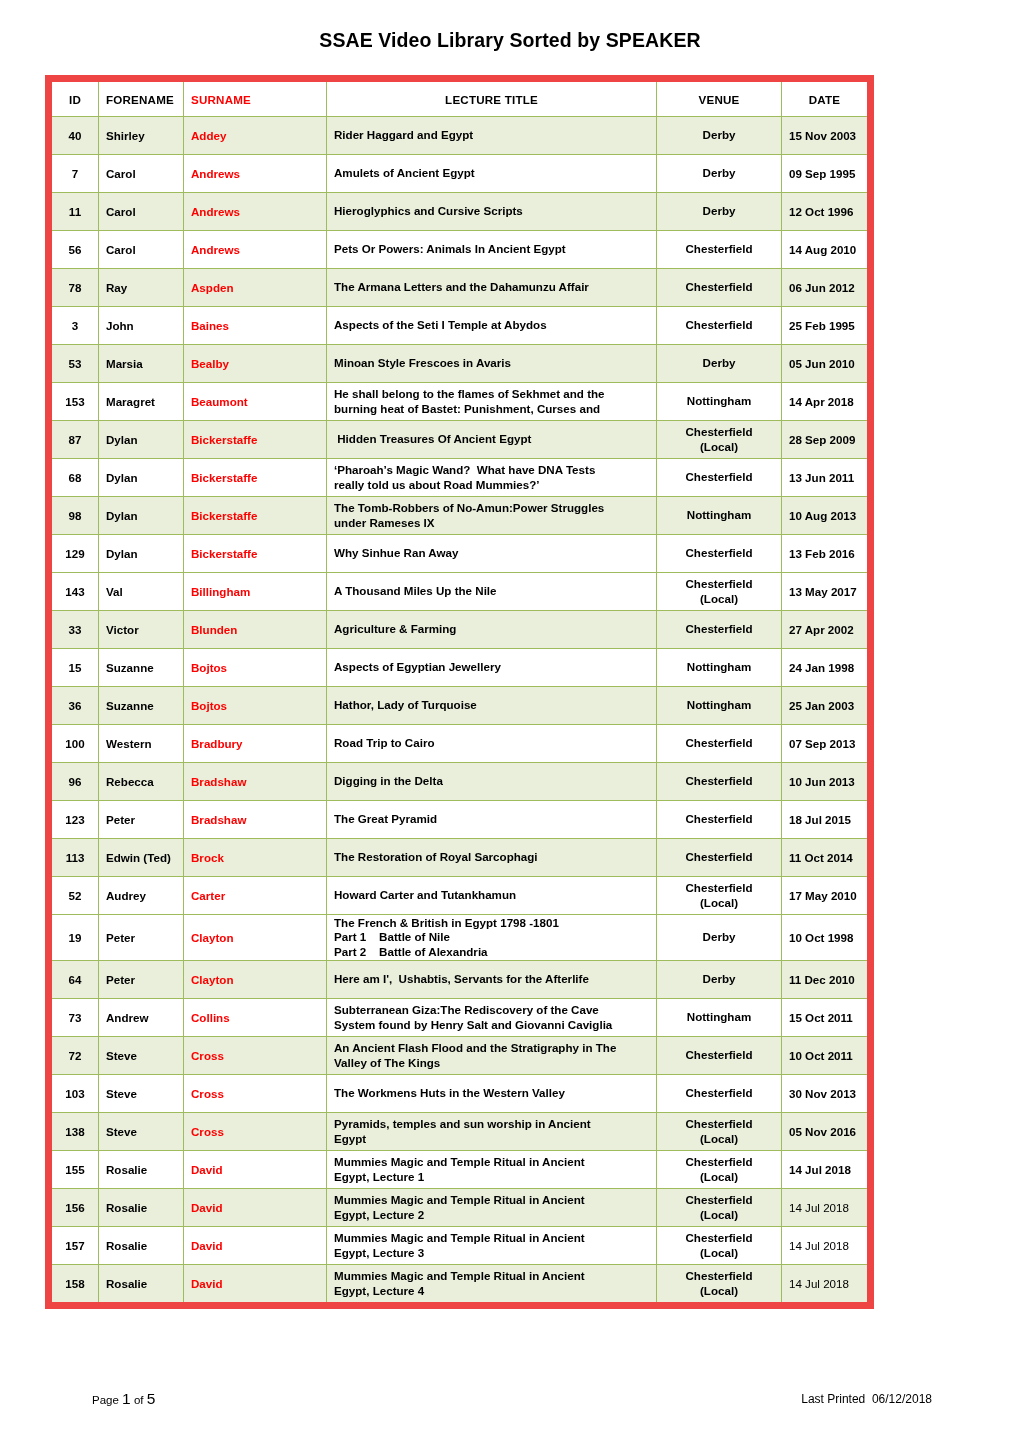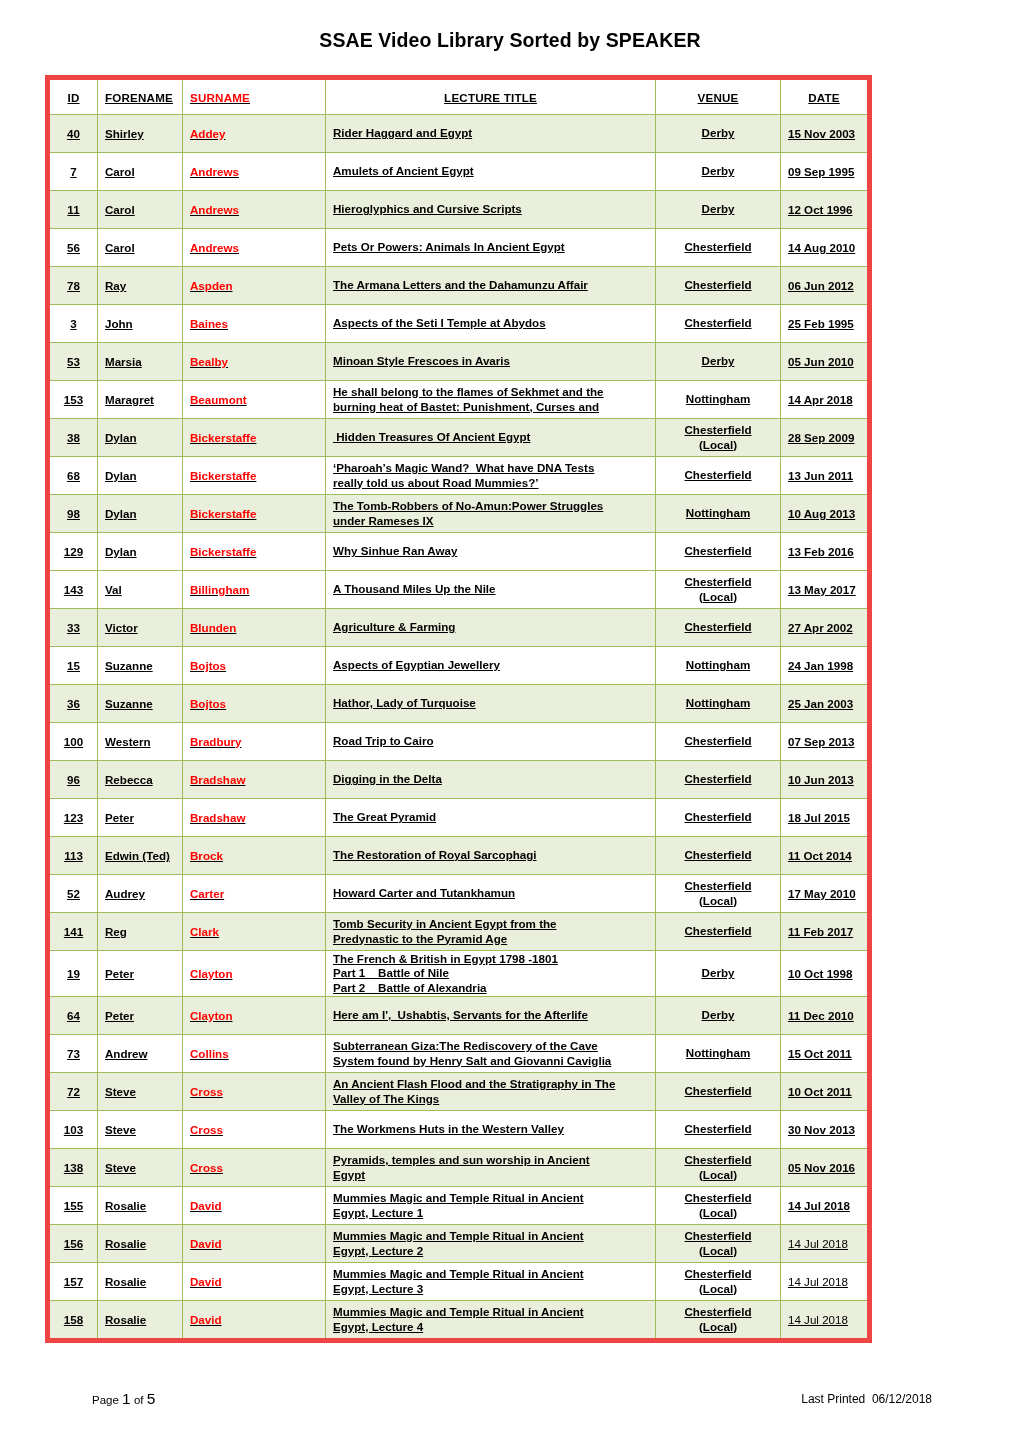--- a/index.html
+++ b/index.html
@@ -40,22 +40,21 @@
     position: absolute;
     top: 75px;
     left: 45px;
     width: 822px;
   }
 
   table.report {
     border-collapse: collapse;
     table-layout: fixed;
     width: 822px;
-    border: 5px solid #ef4444;
-    text-decoration: underline;
+    border: 7px solid #ef4444;
   }
 
   table.report col.c-id       { width: 50px; }
   table.report col.c-forename { width: 85px; }
   table.report col.c-surname  { width: 143px; }
   table.report col.c-title    { width: 330px; }
   table.report col.c-venue    { width: 125px; }
   table.report col.c-date     { width: 89px; }
 
   table.report th,
@@ -246,21 +245,21 @@
             <td class="title">
               <span class="line">He shall belong to the flames of Sekhmet and the</span>
               <span class="line">burning heat of Bastet: Punishment, Curses and</span>
             </td>
             <td class="venue">
               <span class="line">Nottingham</span>
             </td>
             <td class="date">14 Apr 2018</td>
           </tr>
           <tr class="alt row-h1">
-            <td class="id">38</td>
+            <td class="id">87</td>
             <td class="forename">Dylan</td>
             <td class="surname">Bickerstaffe</td>
             <td class="title">
               <span class="line"> Hidden Treasures Of Ancient Egypt</span>
             </td>
             <td class="venue">
               <span class="line">Chesterfield</span>
               <span class="line">(Local)</span>
             </td>
             <td class="date">28 Sep 2009</td>
@@ -406,33 +405,20 @@
             <td class="surname">Carter</td>
             <td class="title">
               <span class="line">Howard Carter and Tutankhamun</span>
             </td>
             <td class="venue">
               <span class="line">Chesterfield</span>
               <span class="line">(Local)</span>
             </td>
             <td class="date">17 May 2010</td>
           </tr>
-          <tr class="alt row-h2">
-            <td class="id">141</td>
-            <td class="forename">Reg</td>
-            <td class="surname">Clark</td>
-            <td class="title">
-              <span class="line">Tomb Security in Ancient Egypt from the</span>
-              <span class="line">Predynastic to the Pyramid Age</span>
-            </td>
-            <td class="venue">
-              <span class="line">Chesterfield</span>
-            </td>
-            <td class="date">11 Feb 2017</td>
-          </tr>
           <tr class="plain row-h3">
             <td class="id">19</td>
             <td class="forename">Peter</td>
             <td class="surname">Clayton</td>
             <td class="title">
               <span class="line">The French &amp; British in Egypt 1798 -1801</span>
               <span class="line">Part 1    Battle of Nile</span>
               <span class="line">Part 2    Battle of Alexandria</span>
             </td>
             <td class="venue">

